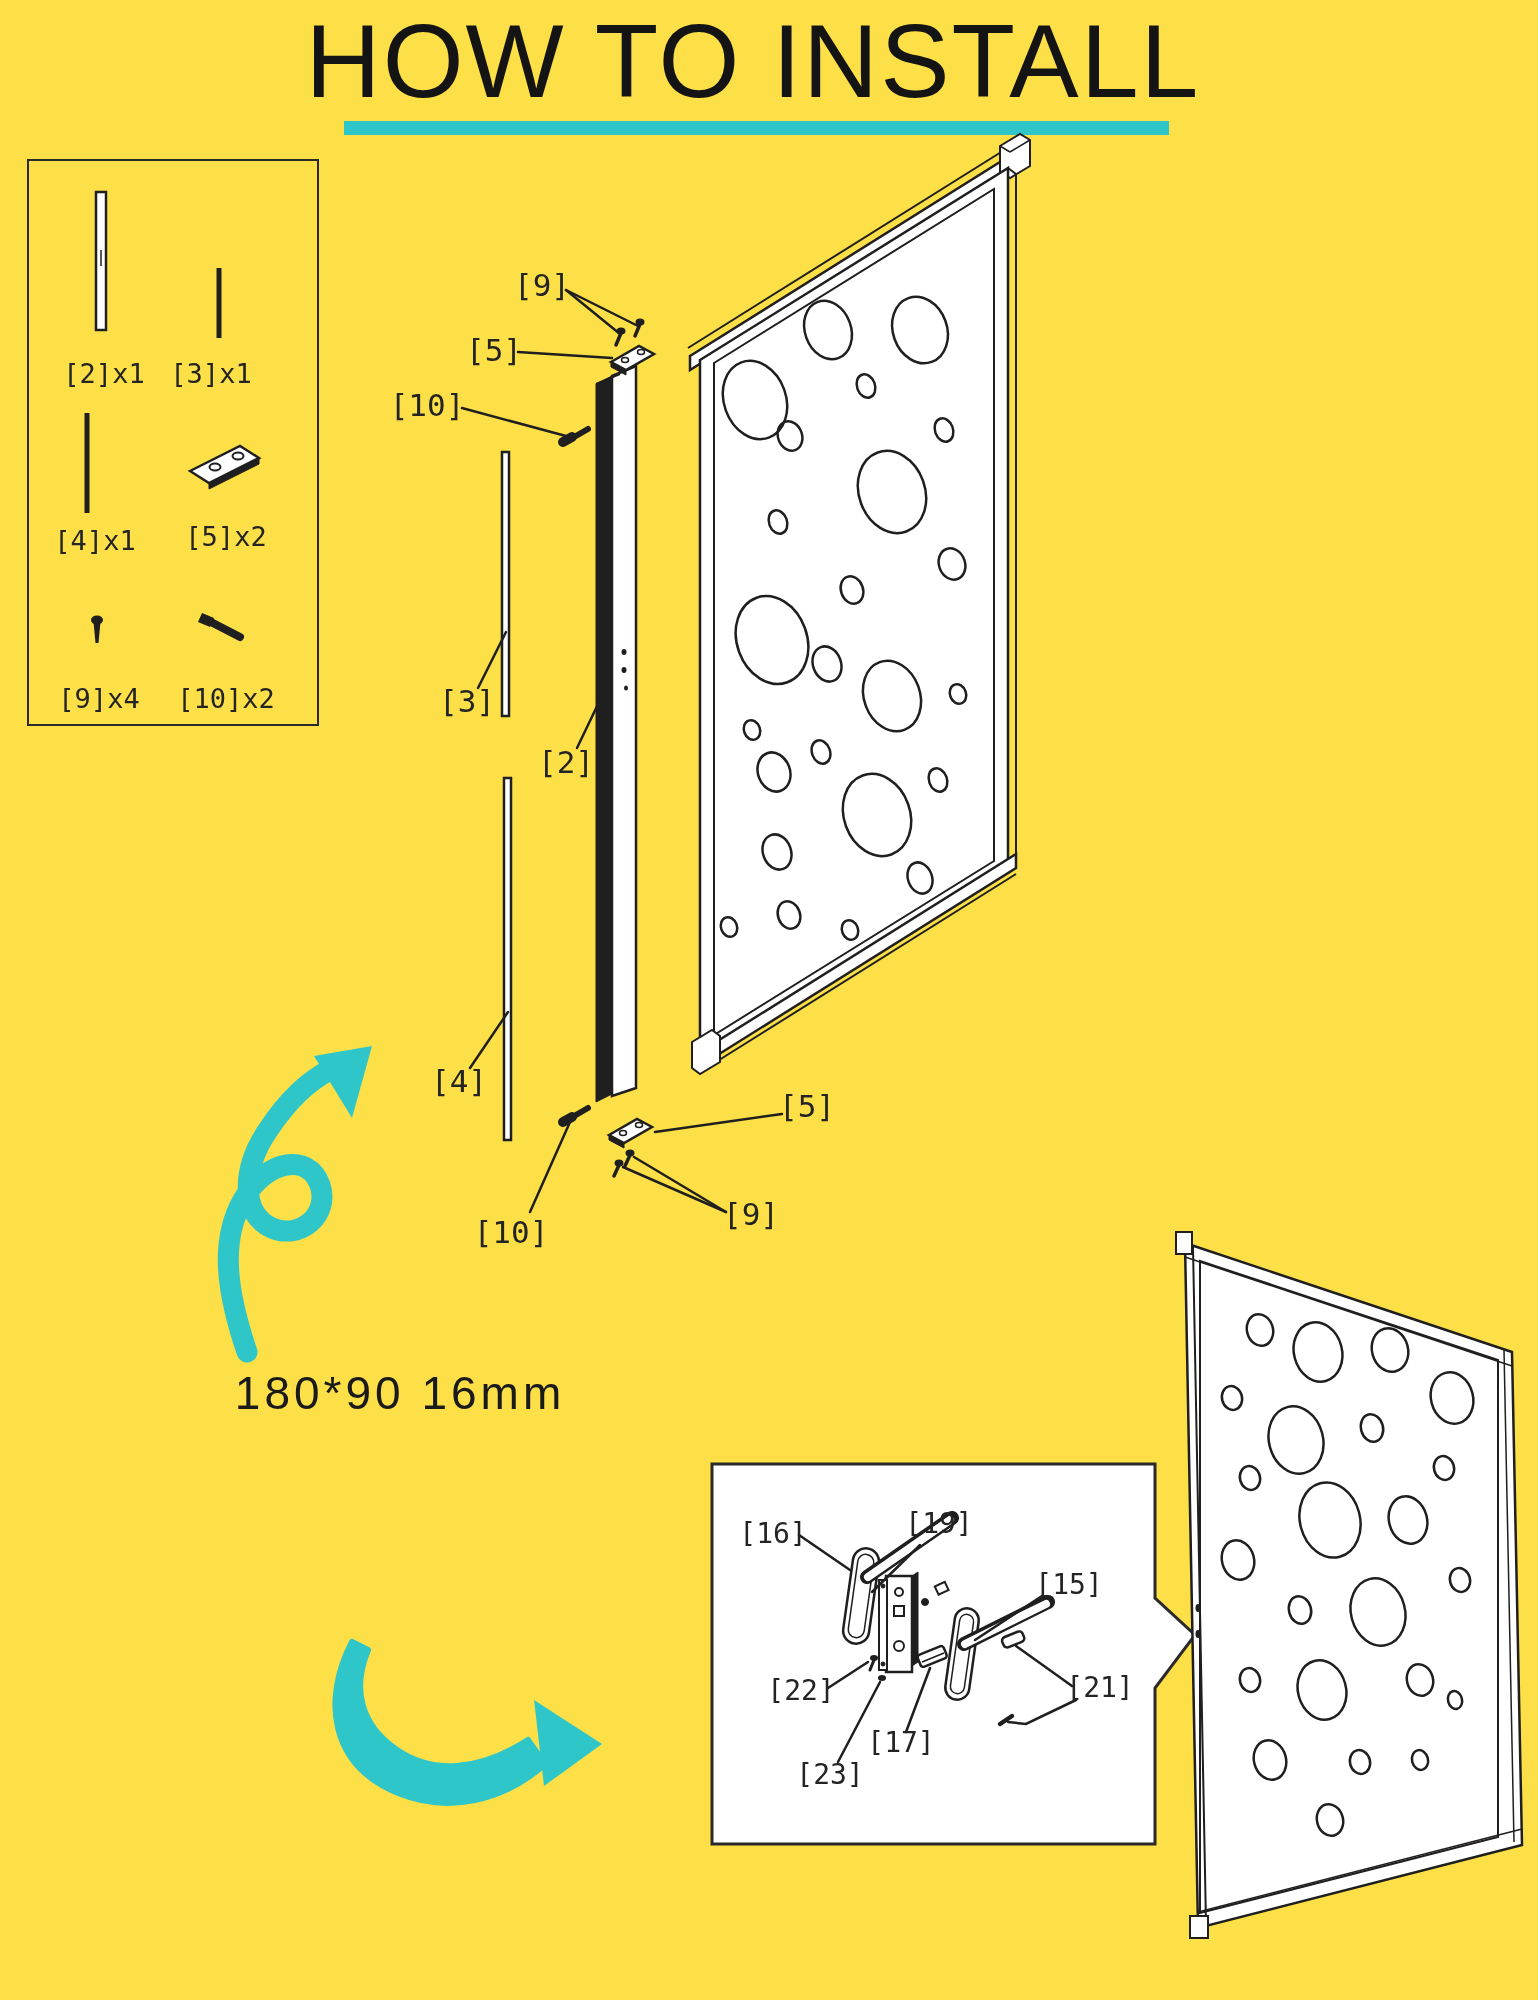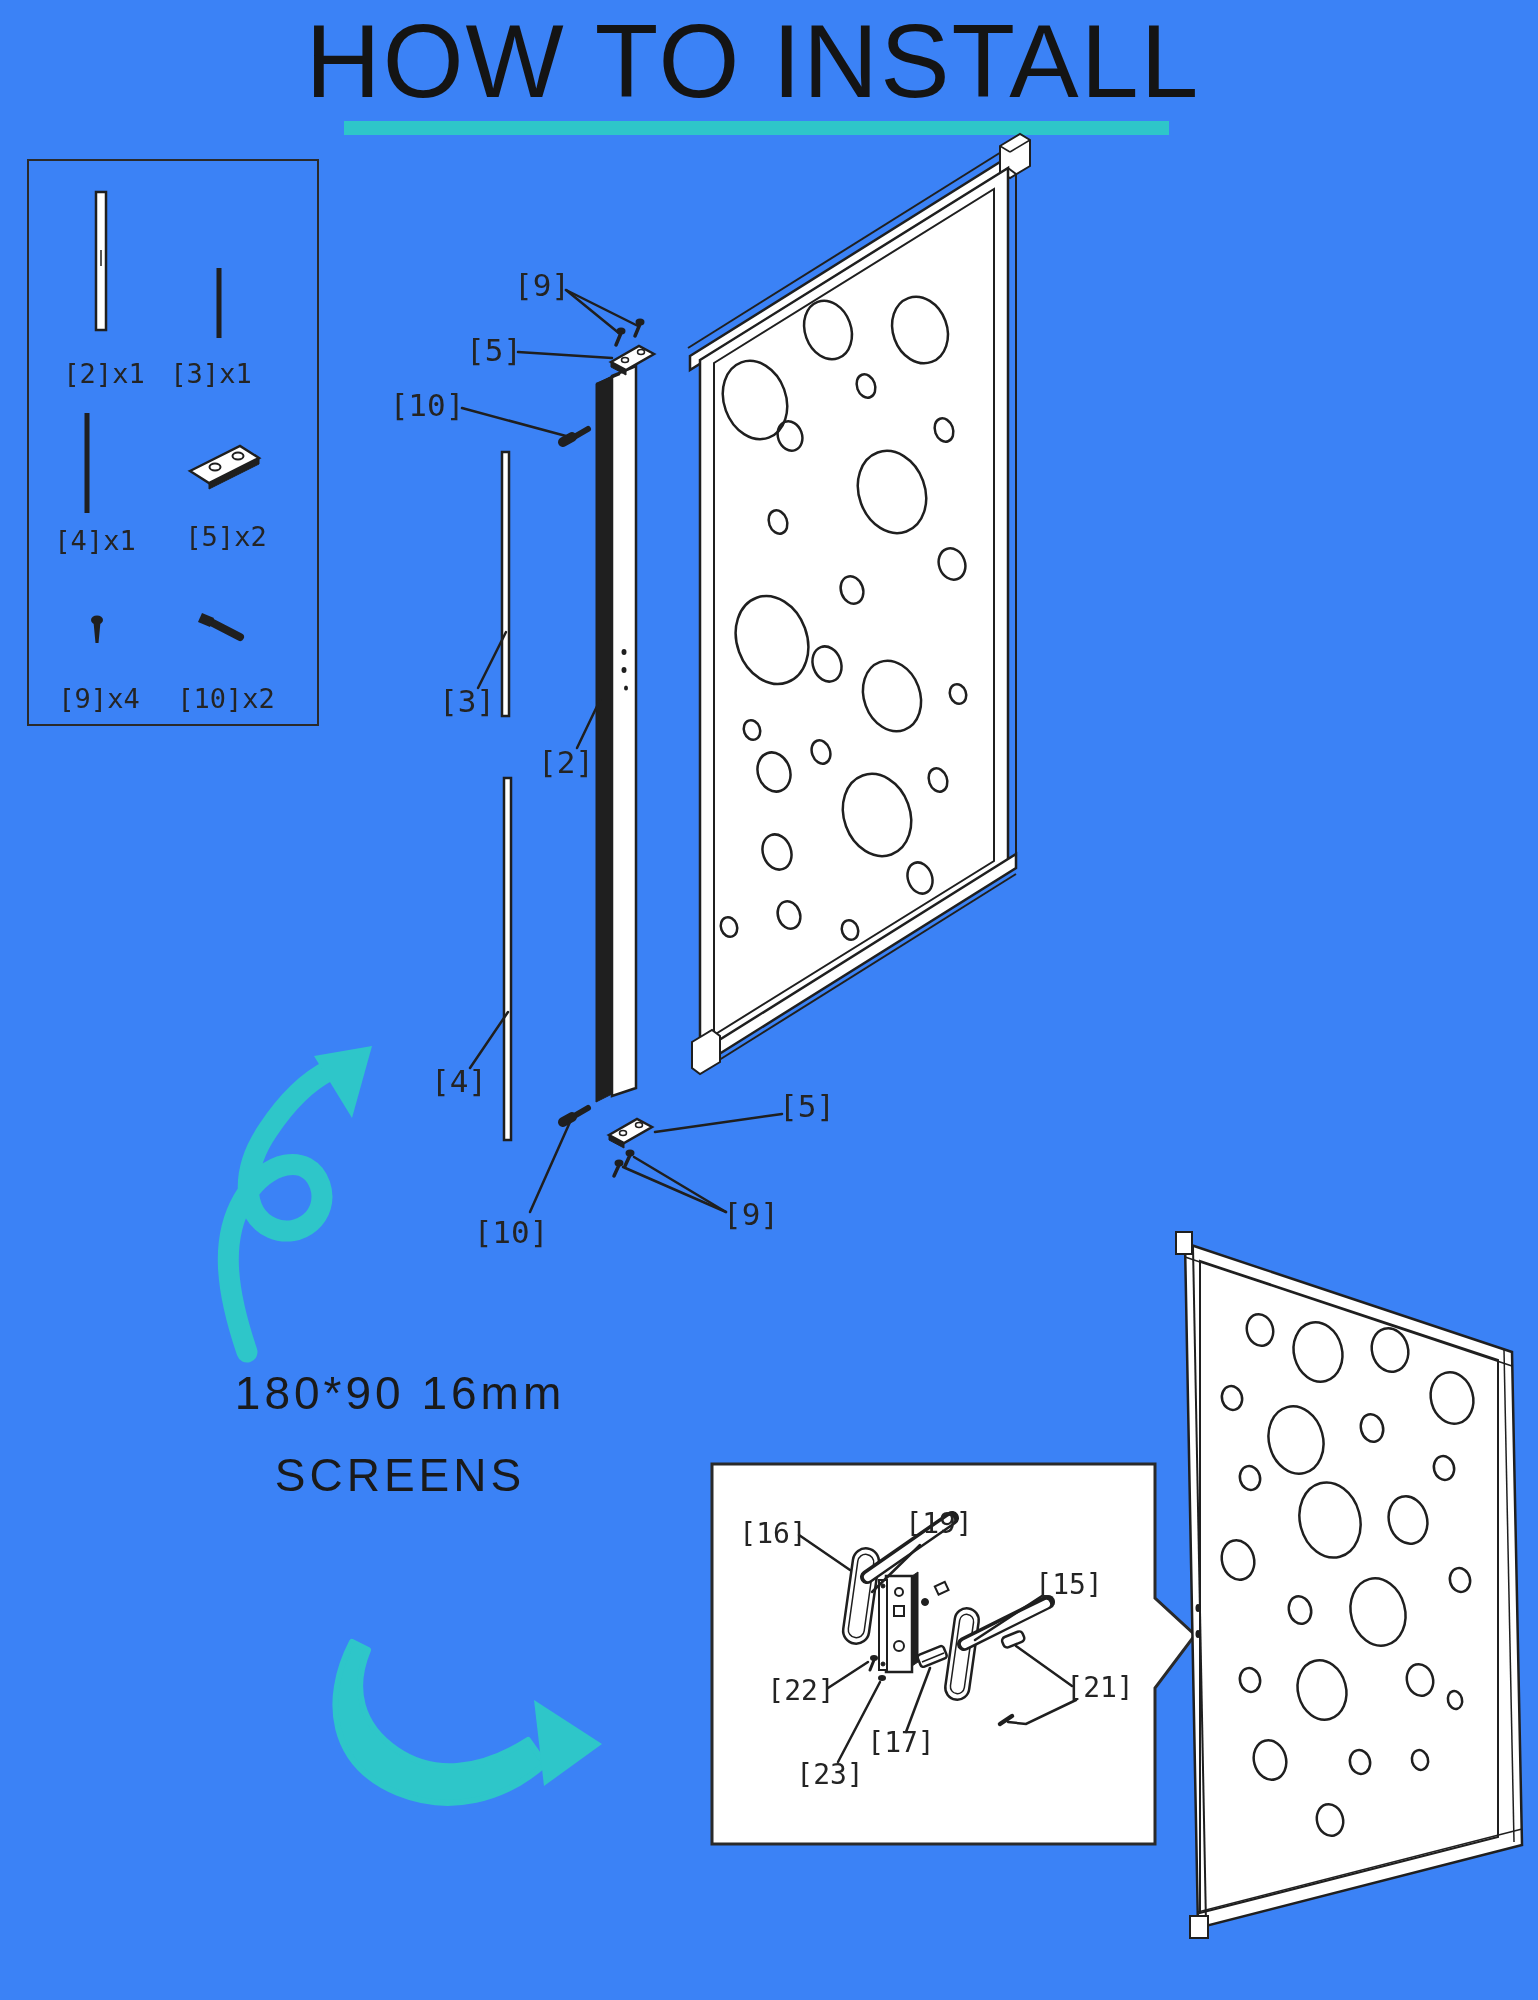--- a/index.html
+++ b/index.html
@@ -1,16 +1,16 @@
 <!DOCTYPE html>
 <html><head>
 <meta charset="utf-8">
 <style>
   html,body{margin:0;padding:0;background:#ffffff;}
-  .page{position:relative;width:1538px;height:2000px;background:#3b82f6;overflow:hidden;
+  .page{position:relative;width:1538px;height:2000px;background:#fde047;overflow:hidden;
         font-family:"Liberation Sans",sans-serif;color:#161616;}
   .title{position:absolute;left:0;top:2px;width:1506px;text-align:center;
          font-size:104px;font-weight:300;letter-spacing:2px;color:#141414;}
   .title-underline{position:absolute;left:344px;top:121px;width:825px;height:14px;}
   .note{position:absolute;left:60px;top:1352px;width:680px;text-align:center;
         font-size:46px;font-weight:300;letter-spacing:4px;line-height:82px;color:#1a1a1a;}
   .legend-box{position:absolute;left:27px;top:159px;width:288px;height:563px;
               border:2px solid #2a2a2a;background:transparent;}
   svg{position:absolute;left:0;top:0;}
   svg text{font-family:"DejaVu Sans Mono","Liberation Mono",monospace;fill:#242424;}
@@ -23,21 +23,20 @@
 
 <div class="page">
 
   <div class="title">HOW TO INSTALL</div>
   <div class="title-underline" id="underline" style="background: rgb(46, 198, 201);"></div>
 
   <div class="legend-box"></div>
 
   <div class="note">
     <div>180*90 16mm</div>
-    <div>SCREENS</div>
   </div>
 
   <svg width="1538" height="2000" viewBox="0 0 1538 2000">
     <defs>
       <clipPath id="clipMain">
           <polygon points="714,363 994,189 994,861 714,1035"></polygon>
         </clipPath>
       <clipPath id="clipRight">
           <polygon points="1200,1261 1498,1360 1498,1837 1200,1913"></polygon>
         </clipPath>

